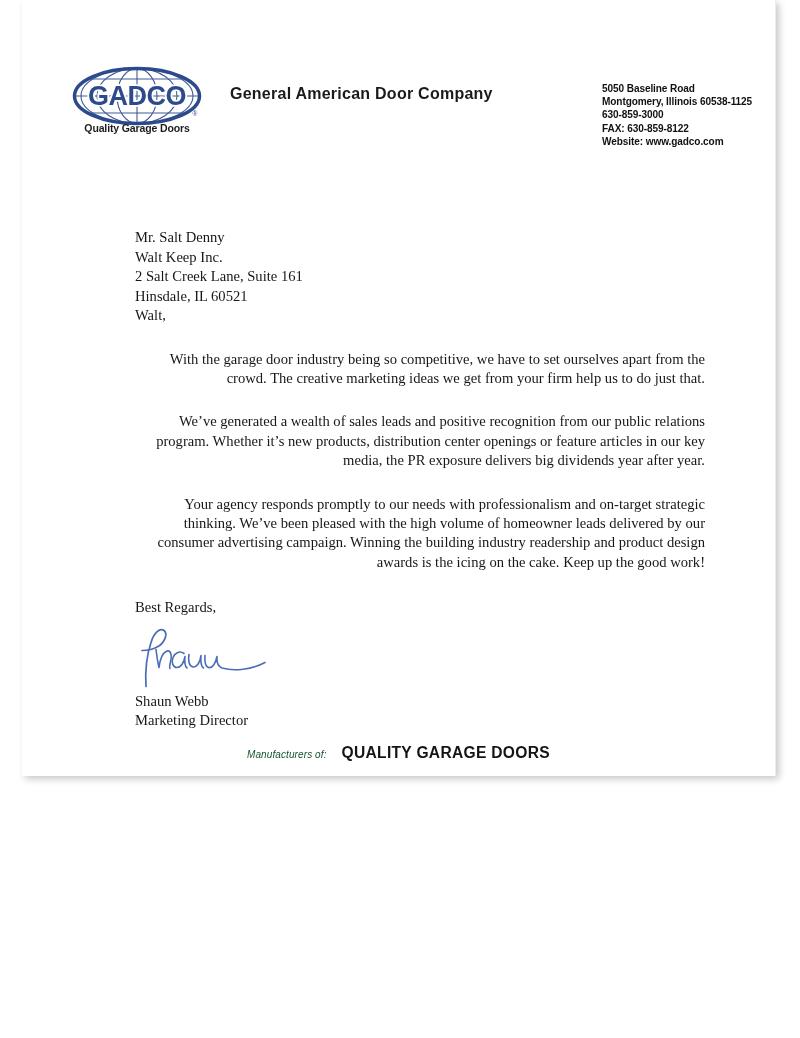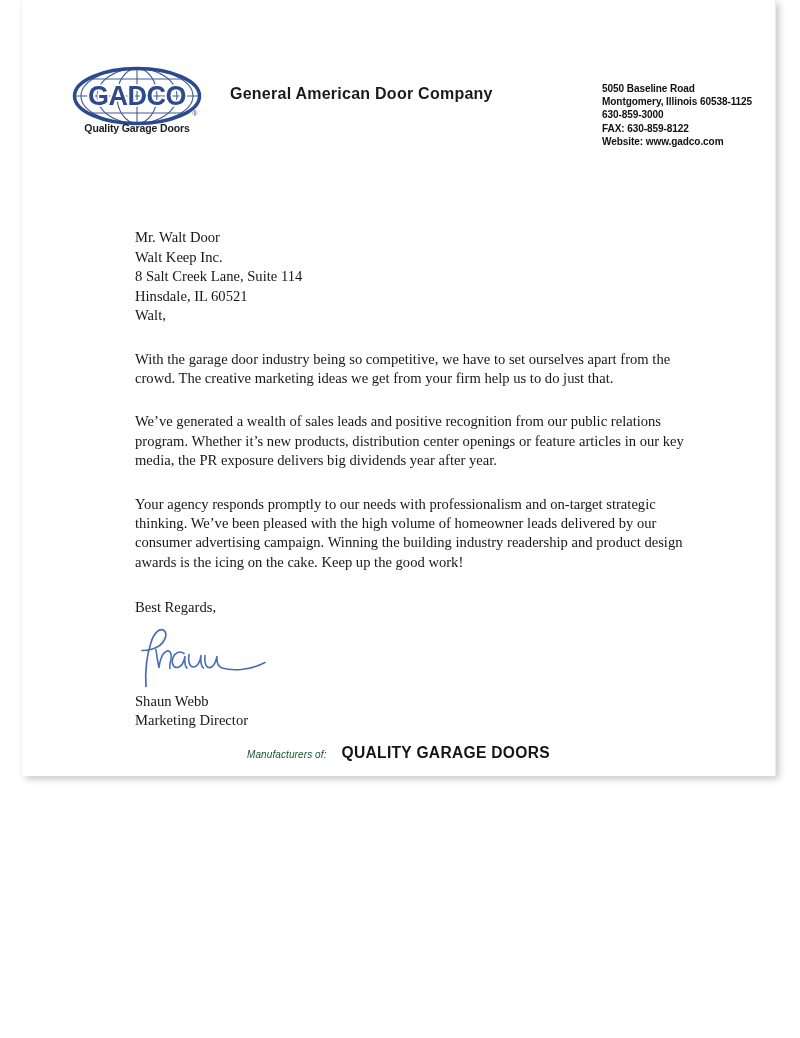--- a/index.html
+++ b/index.html
@@ -110,21 +110,21 @@
 
   #salutation {
     font-size: 14.6px;
     line-height: 19.5px;
   }
 
   .body-paragraph {
     margin-top: 24px;
     font-size: 14.6px;
     line-height: 19.4px;
-    text-align: left;
+    text-align: right;
   }
 
   #closing {
     margin-top: 26px;
     font-size: 14.6px;
     line-height: 19.5px;
   }
 
   #signature-area {
     position: relative;
@@ -211,23 +211,23 @@
       <div>Montgomery, Illinois 60538-1125</div>
       <div>630-859-3000</div>
       <div>FAX: 630-859-8122</div>
       <div>Website: www.gadco.com</div>
     </div>
   </div>
 
   <div id="letter-body">
 
     <div id="recipient-block">
-      <div>Mr. Walt Door</div>
+      <div>Mr. Salt Denny</div>
       <div>Walt Keep Inc.</div>
-      <div>8 Salt Creek Lane, Suite 114</div>
+      <div>2 Salt Creek Lane, Suite 161</div>
       <div>Hinsdale, IL 60521</div>
     </div>
 
     <div id="salutation">Walt,</div>
 
     <p class="body-paragraph">With the garage door industry being so competitive, we have to set ourselves apart from the crowd.  The creative marketing ideas we get from your firm help us to do just that.</p>
     <p class="body-paragraph">We’ve generated a wealth of sales leads and positive recognition from our public relations program.  Whether it’s new products, distribution center openings or feature articles in our key media, the PR exposure delivers big dividends year after year.</p>
     <p class="body-paragraph">Your agency responds promptly to our needs with professionalism and on-target strategic thinking.  We’ve been pleased with the high volume of homeowner leads delivered by our consumer advertising campaign. Winning the building industry readership and product design awards is the icing on the cake. Keep up the good work!</p>
 
     <div id="closing">Best Regards,</div>

